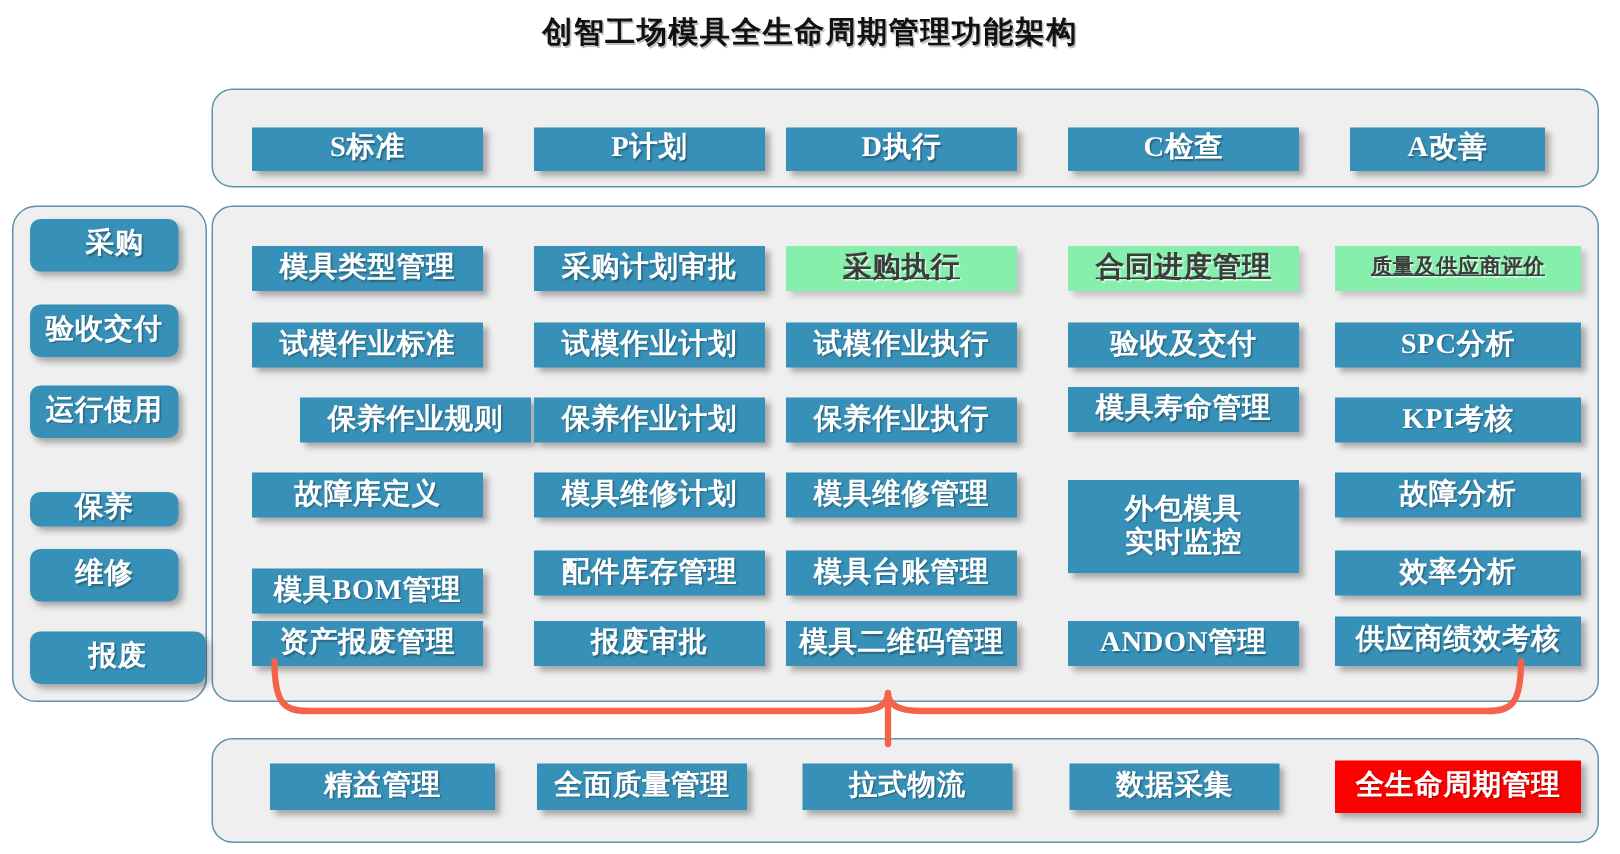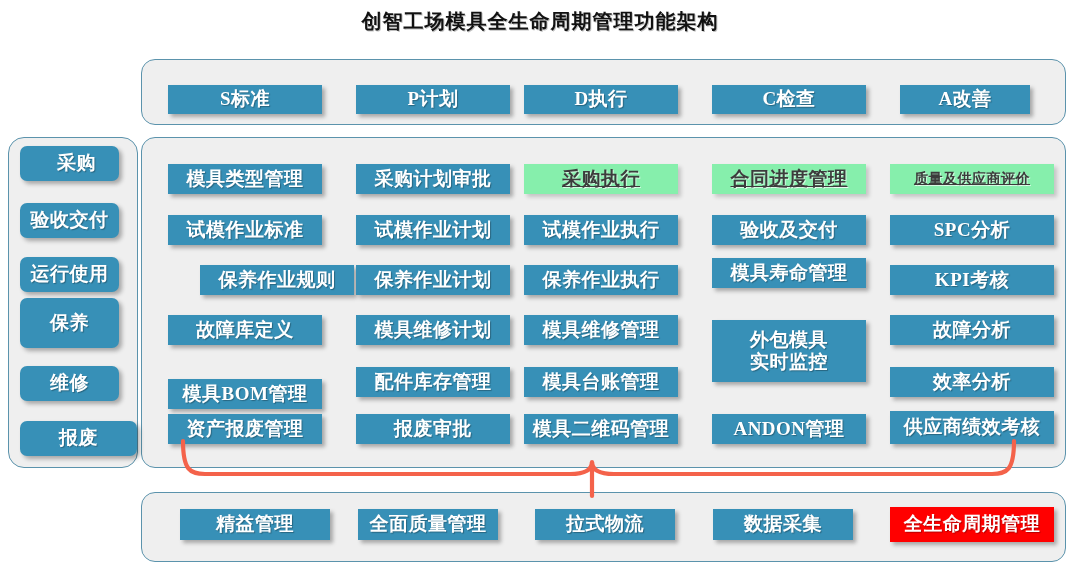--- a/index.html
+++ b/index.html
@@ -86,21 +86,21 @@
 
 <div class="box" style="left:168px;top:85px;width:154px;height:29px;">S标准</div>
 <div class="box" style="left:356px;top:85px;width:154px;height:29px;">P计划</div>
 <div class="box" style="left:524px;top:85px;width:154px;height:29px;">D执行</div>
 <div class="box" style="left:712px;top:85px;width:154px;height:29px;">C检查</div>
 <div class="box" style="left:900px;top:85px;width:130px;height:29px;">A改善</div>
 
 <div class="box rounded" style="left:20px;top:146px;width:99px;height:35px;padding-left:14px;">采购</div>
 <div class="box rounded" style="left:20px;top:203px;width:99px;height:35px;">验收交付</div>
 <div class="box rounded" style="left:20px;top:257px;width:99px;height:35px;">运行使用</div>
-<div class="box rounded" style="left:20px;top:298px;width:99px;height:50px;">保养</div>
+<div class="box rounded" style="left:20px;top:328px;width:99px;height:23px;">保养</div>
 <div class="box rounded" style="left:20px;top:366px;width:99px;height:35px;">维修</div>
 <div class="box rounded" style="left:20px;top:421px;width:117px;height:35px;">报废</div>
 
 <div class="box" style="left:168px;top:164px;width:154px;height:30px;">模具类型管理</div>
 <div class="box" style="left:356px;top:164px;width:154px;height:30px;">采购计划审批</div>
 <div class="box gray" style="left:524px;top:164px;width:154px;height:30px;">采购执行</div>
 <div class="box gray" style="left:712px;top:164px;width:154px;height:30px;">合同进度管理</div>
 <div class="box gray" style="left:890px;top:164px;width:164px;height:30px;font-size:14px;">质量及供应商评价</div>
 
 <div class="box" style="left:168px;top:215px;width:154px;height:30px;">试模作业标准</div>

